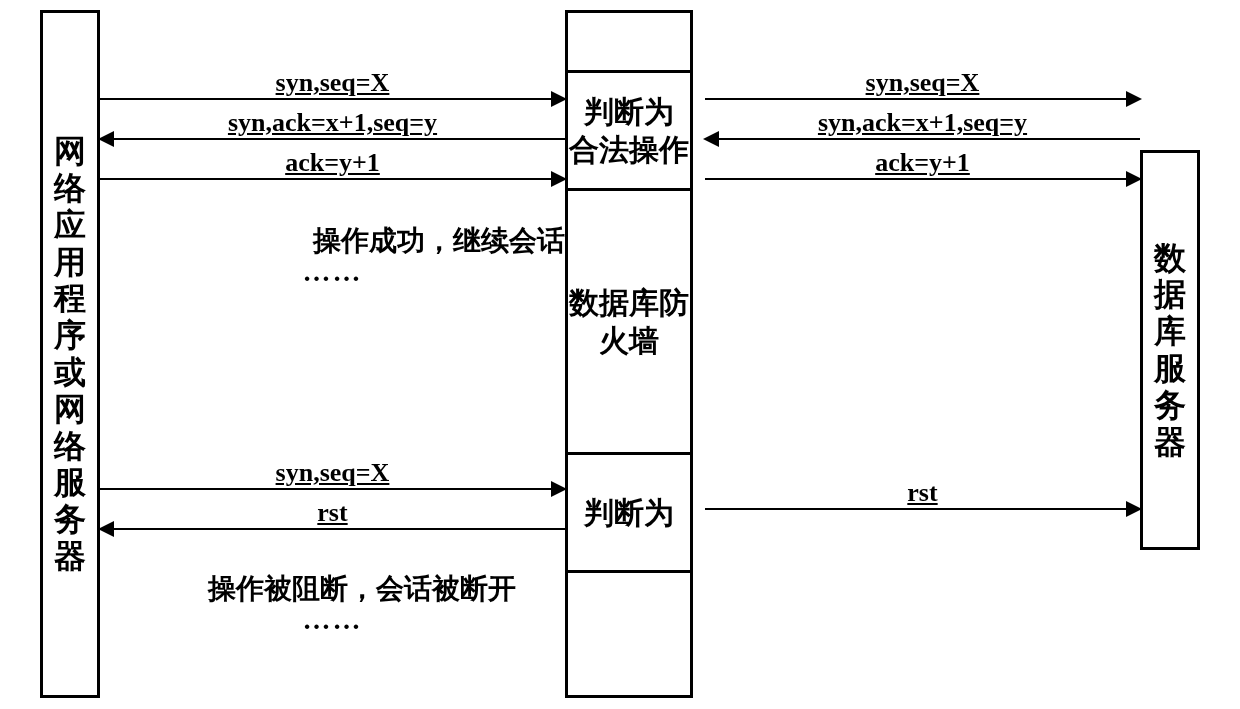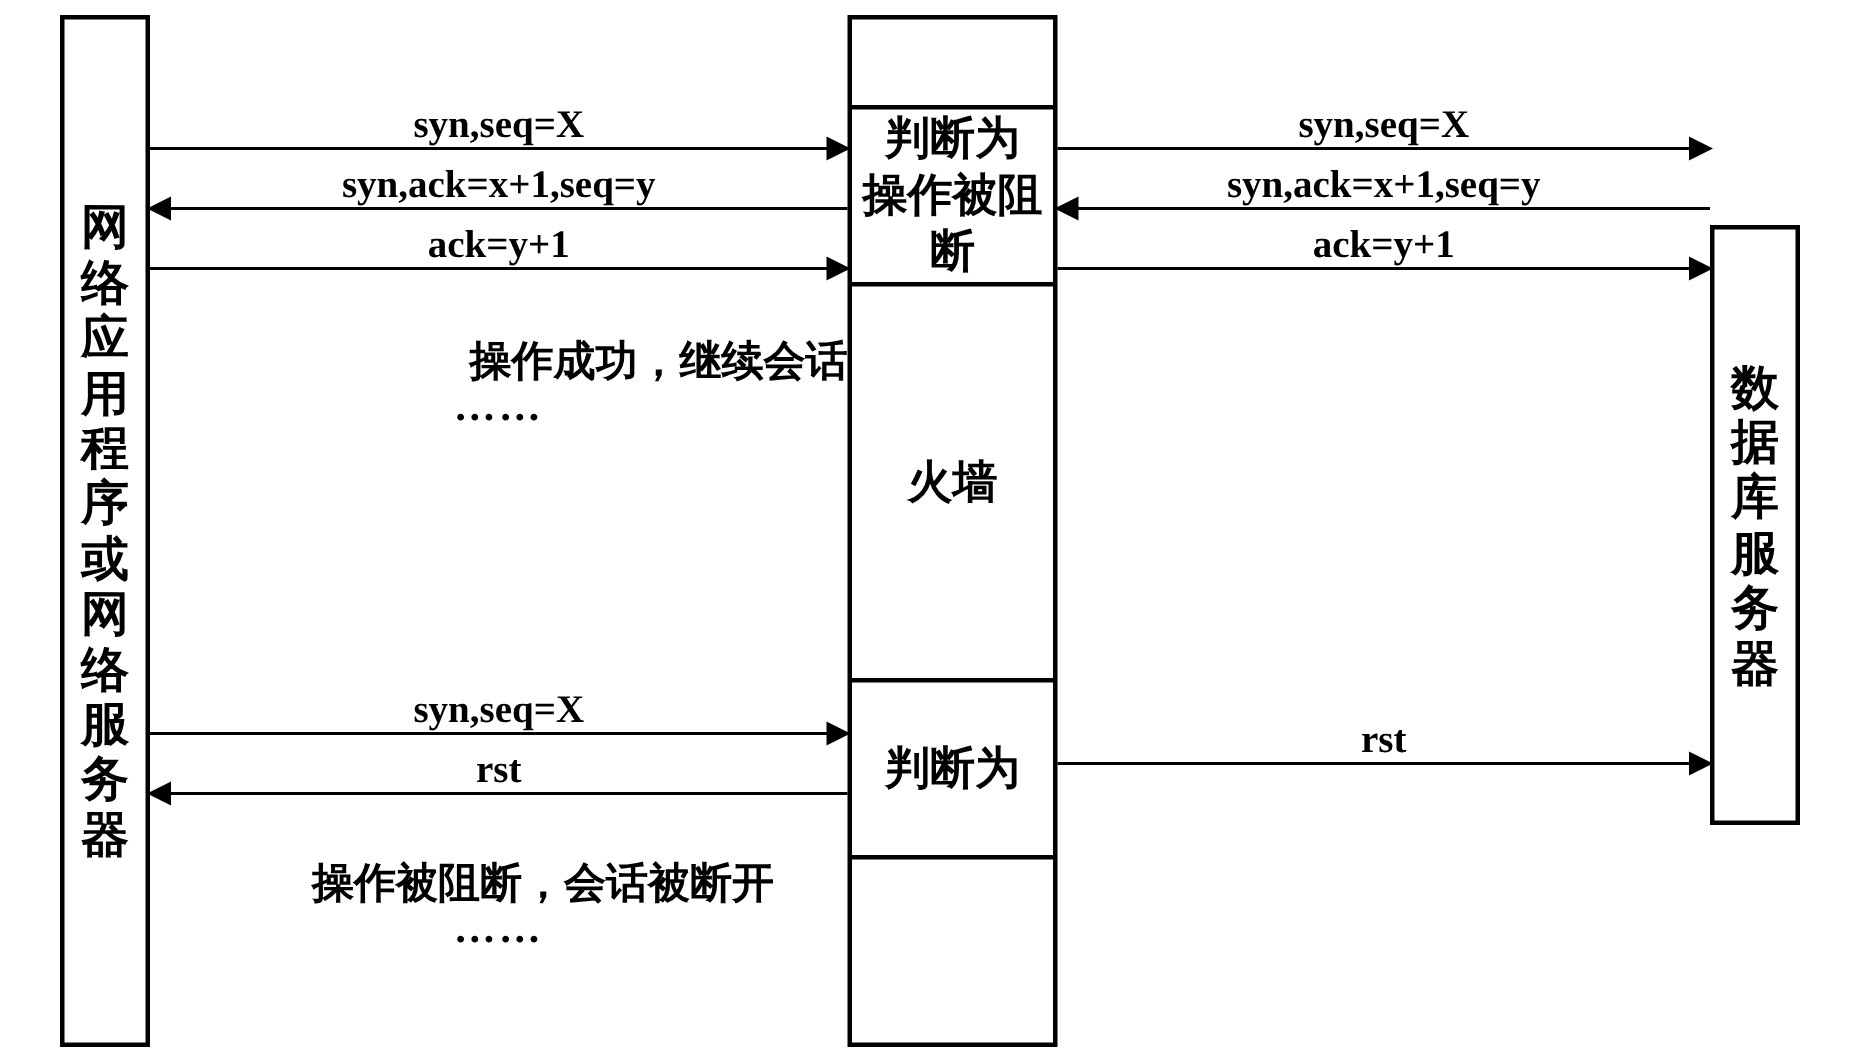--- a/index.html
+++ b/index.html
@@ -69,20 +69,21 @@
     top: -7px;
     border-right: 16px solid #000;
   }
   .msg {
     position: absolute;
     font-family: "Times New Roman", serif;
     font-weight: bold;
     font-size: 26px;
     text-align: center;
     white-space: nowrap;
+    text-decoration: underline;
   }
   .status {
     position: absolute;
     font-size: 28px;
     font-weight: bold;
     text-align: right;
     white-space: nowrap;
   }
   .dots {
     position: absolute;
@@ -113,27 +114,28 @@
 
 <div class="box vlabel" style="left:1140px; top:150px; width:60px; height:400px;">
   <span>数</span>
   <span>据</span>
   <span>库</span>
   <span>服</span>
   <span>务</span>
   <span>器</span>
 </div>
 
-<div class="mid-col" style="left:565px; top:10px; width:140px; height:688px;">
+<div class="mid-col" style="left:565px; top:10px; width:128px; height:688px;">
   <div class="mid-cell" style="top:0; height:60px;"></div>
   <div class="mid-cell" style="top:60px; height:118px;">
     <span>判断为</span>
-    <span>操作被阻断</span>
+    <span>合法操作</span>
   </div>
   <div class="mid-cell" style="top:178px; height:264px;">
+    <span>数据库防</span>
     <span>火墙</span>
   </div>
   <div class="mid-cell" style="top:442px; height:118px;">
     <span>判断为</span>
   </div>
   <div class="mid-cell last" style="top:560px; height:128px;"></div>
 </div>
 
 <div class="arrow right" style="left:100px; width:465px; top:98px;"></div>
 <div class="msg" style="left:100px; width:465px; top:68px;">syn,seq=X</div>

